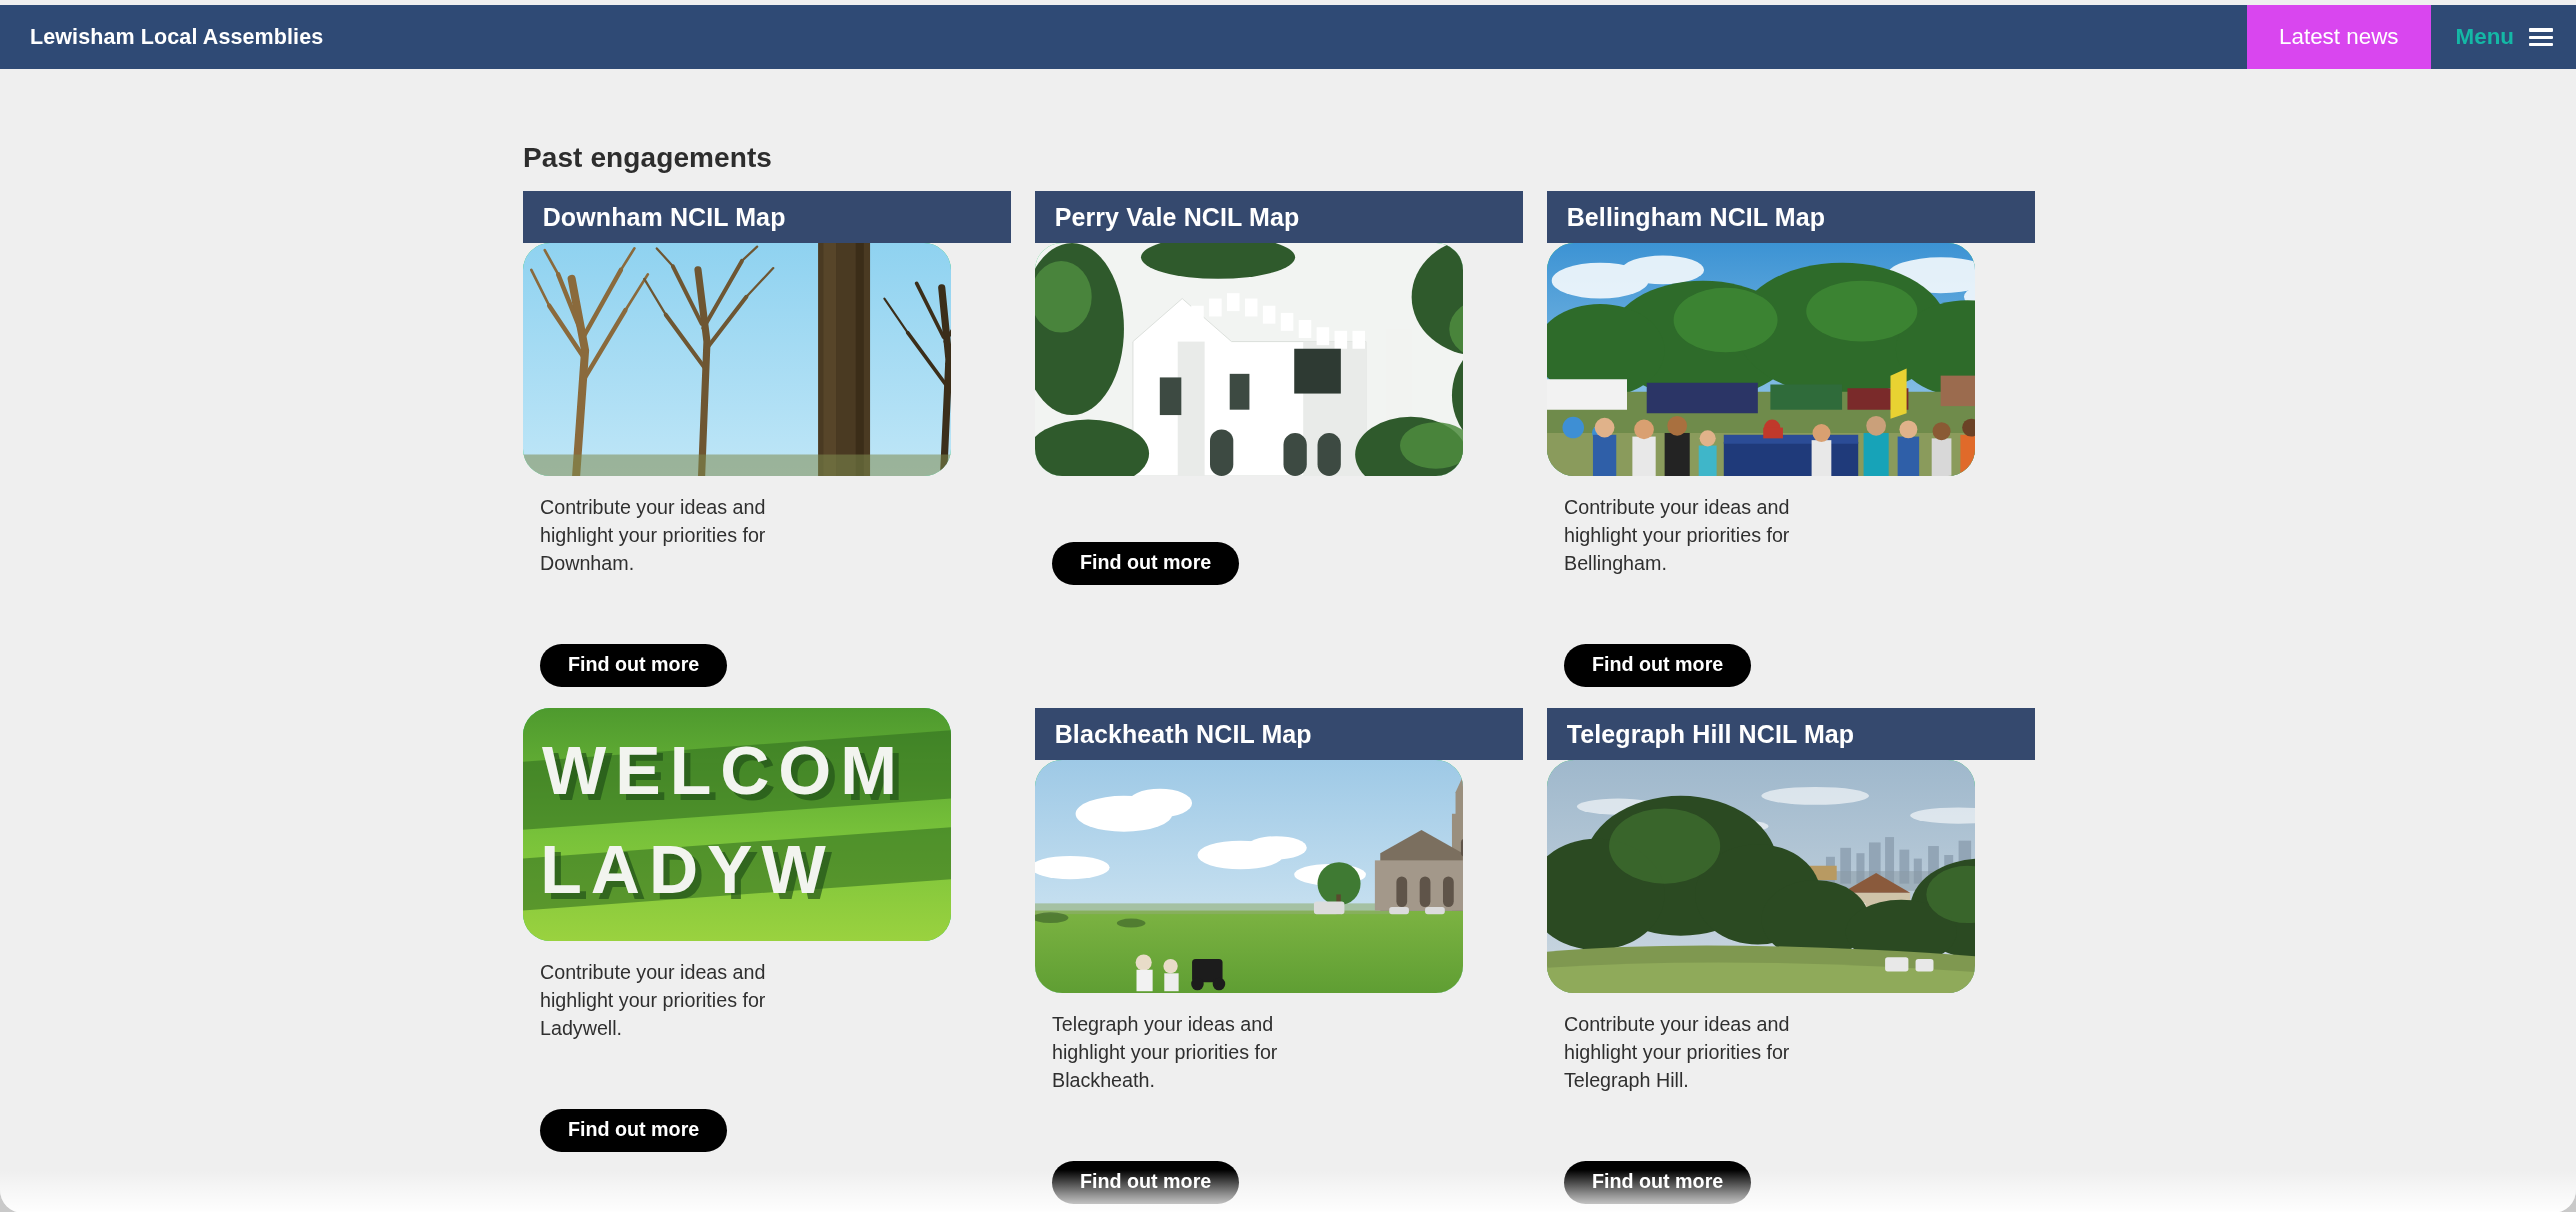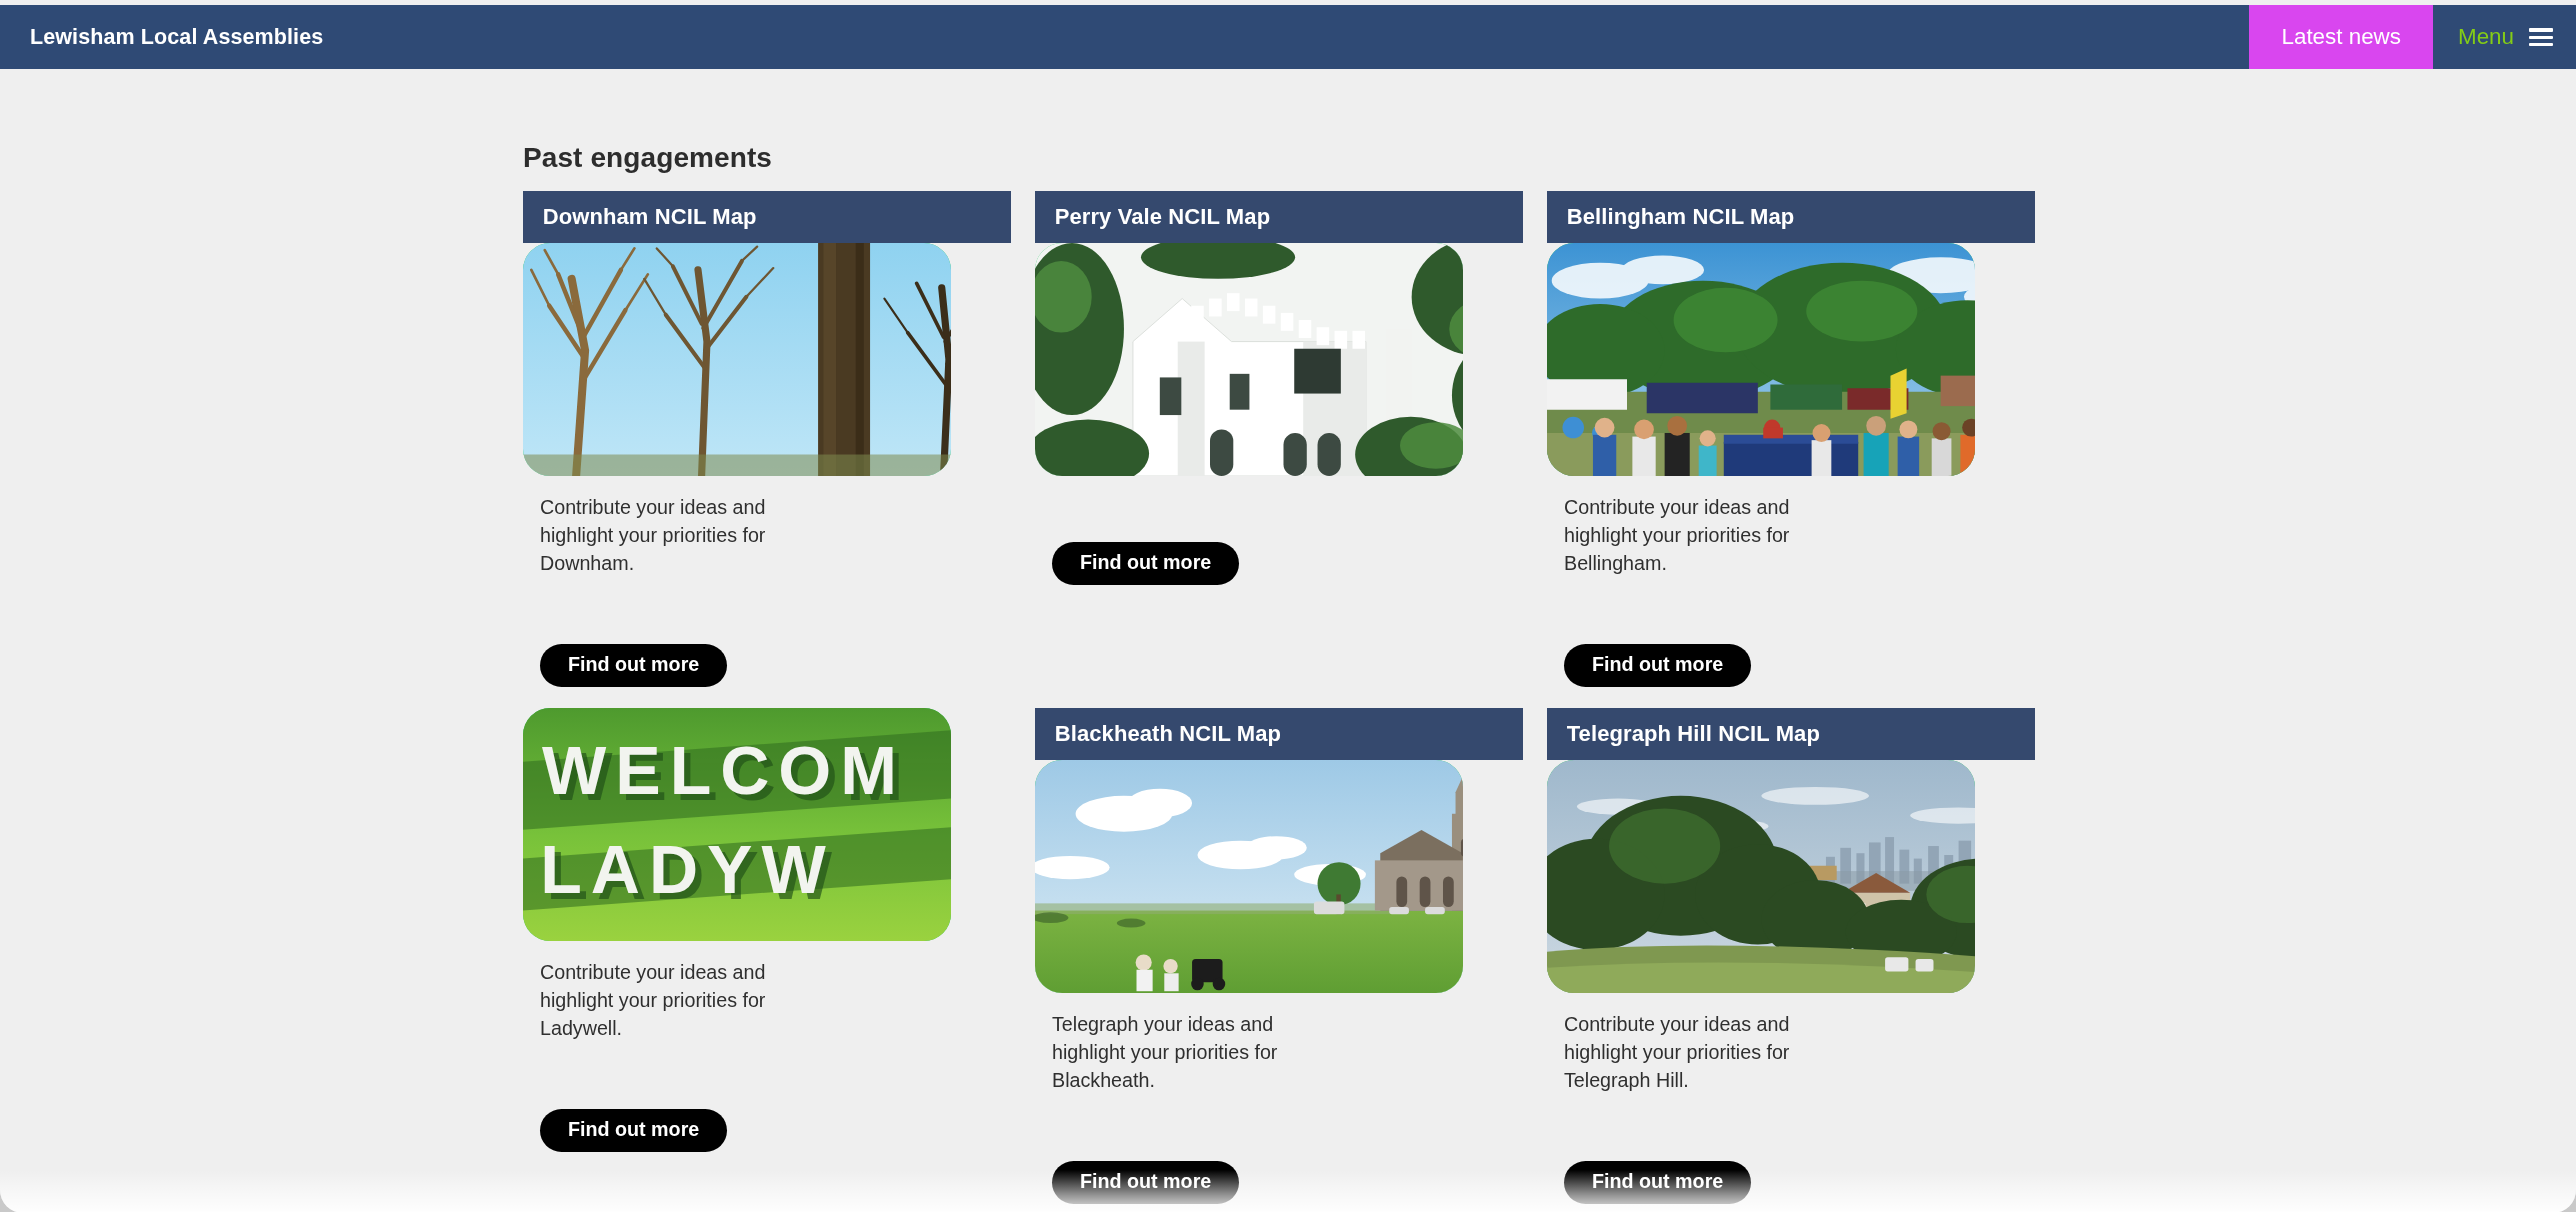--- a/index.html
+++ b/index.html
@@ -57,25 +57,26 @@
     padding: 0 32px;
     cursor: pointer;
     white-space: nowrap;
   }
 
   .menu-btn {
     align-self: stretch;
     display: flex;
     align-items: center;
     gap: 15px;
-    color: #84cc16;
+    color: #14b8a6;
     font-size: 22.4px;
     padding: 0 23px 0 25px;
     cursor: pointer;
     white-space: nowrap;
+    font-weight: bold;
   }
 
   .hamburger {
     display: inline-flex;
     flex-direction: column;
     justify-content: space-between;
     width: 24px;
     height: 18px;
   }
   .hamburger i {
@@ -126,21 +127,21 @@
   .card-header {
     background: #35496e;
     height: 52px;
     display: flex;
     align-items: center;
     padding: 0 0 0 19.7px;
   }
 
   .card-title {
     color: #ffffff;
-    font-size: 22px;
+    font-size: 25px;
     font-weight: bold;
     letter-spacing: 0.1px;
     white-space: nowrap;
     overflow: hidden;
     text-overflow: ellipsis;
   }
 
   .card-image {
     width: 428px;
     height: 233px;

